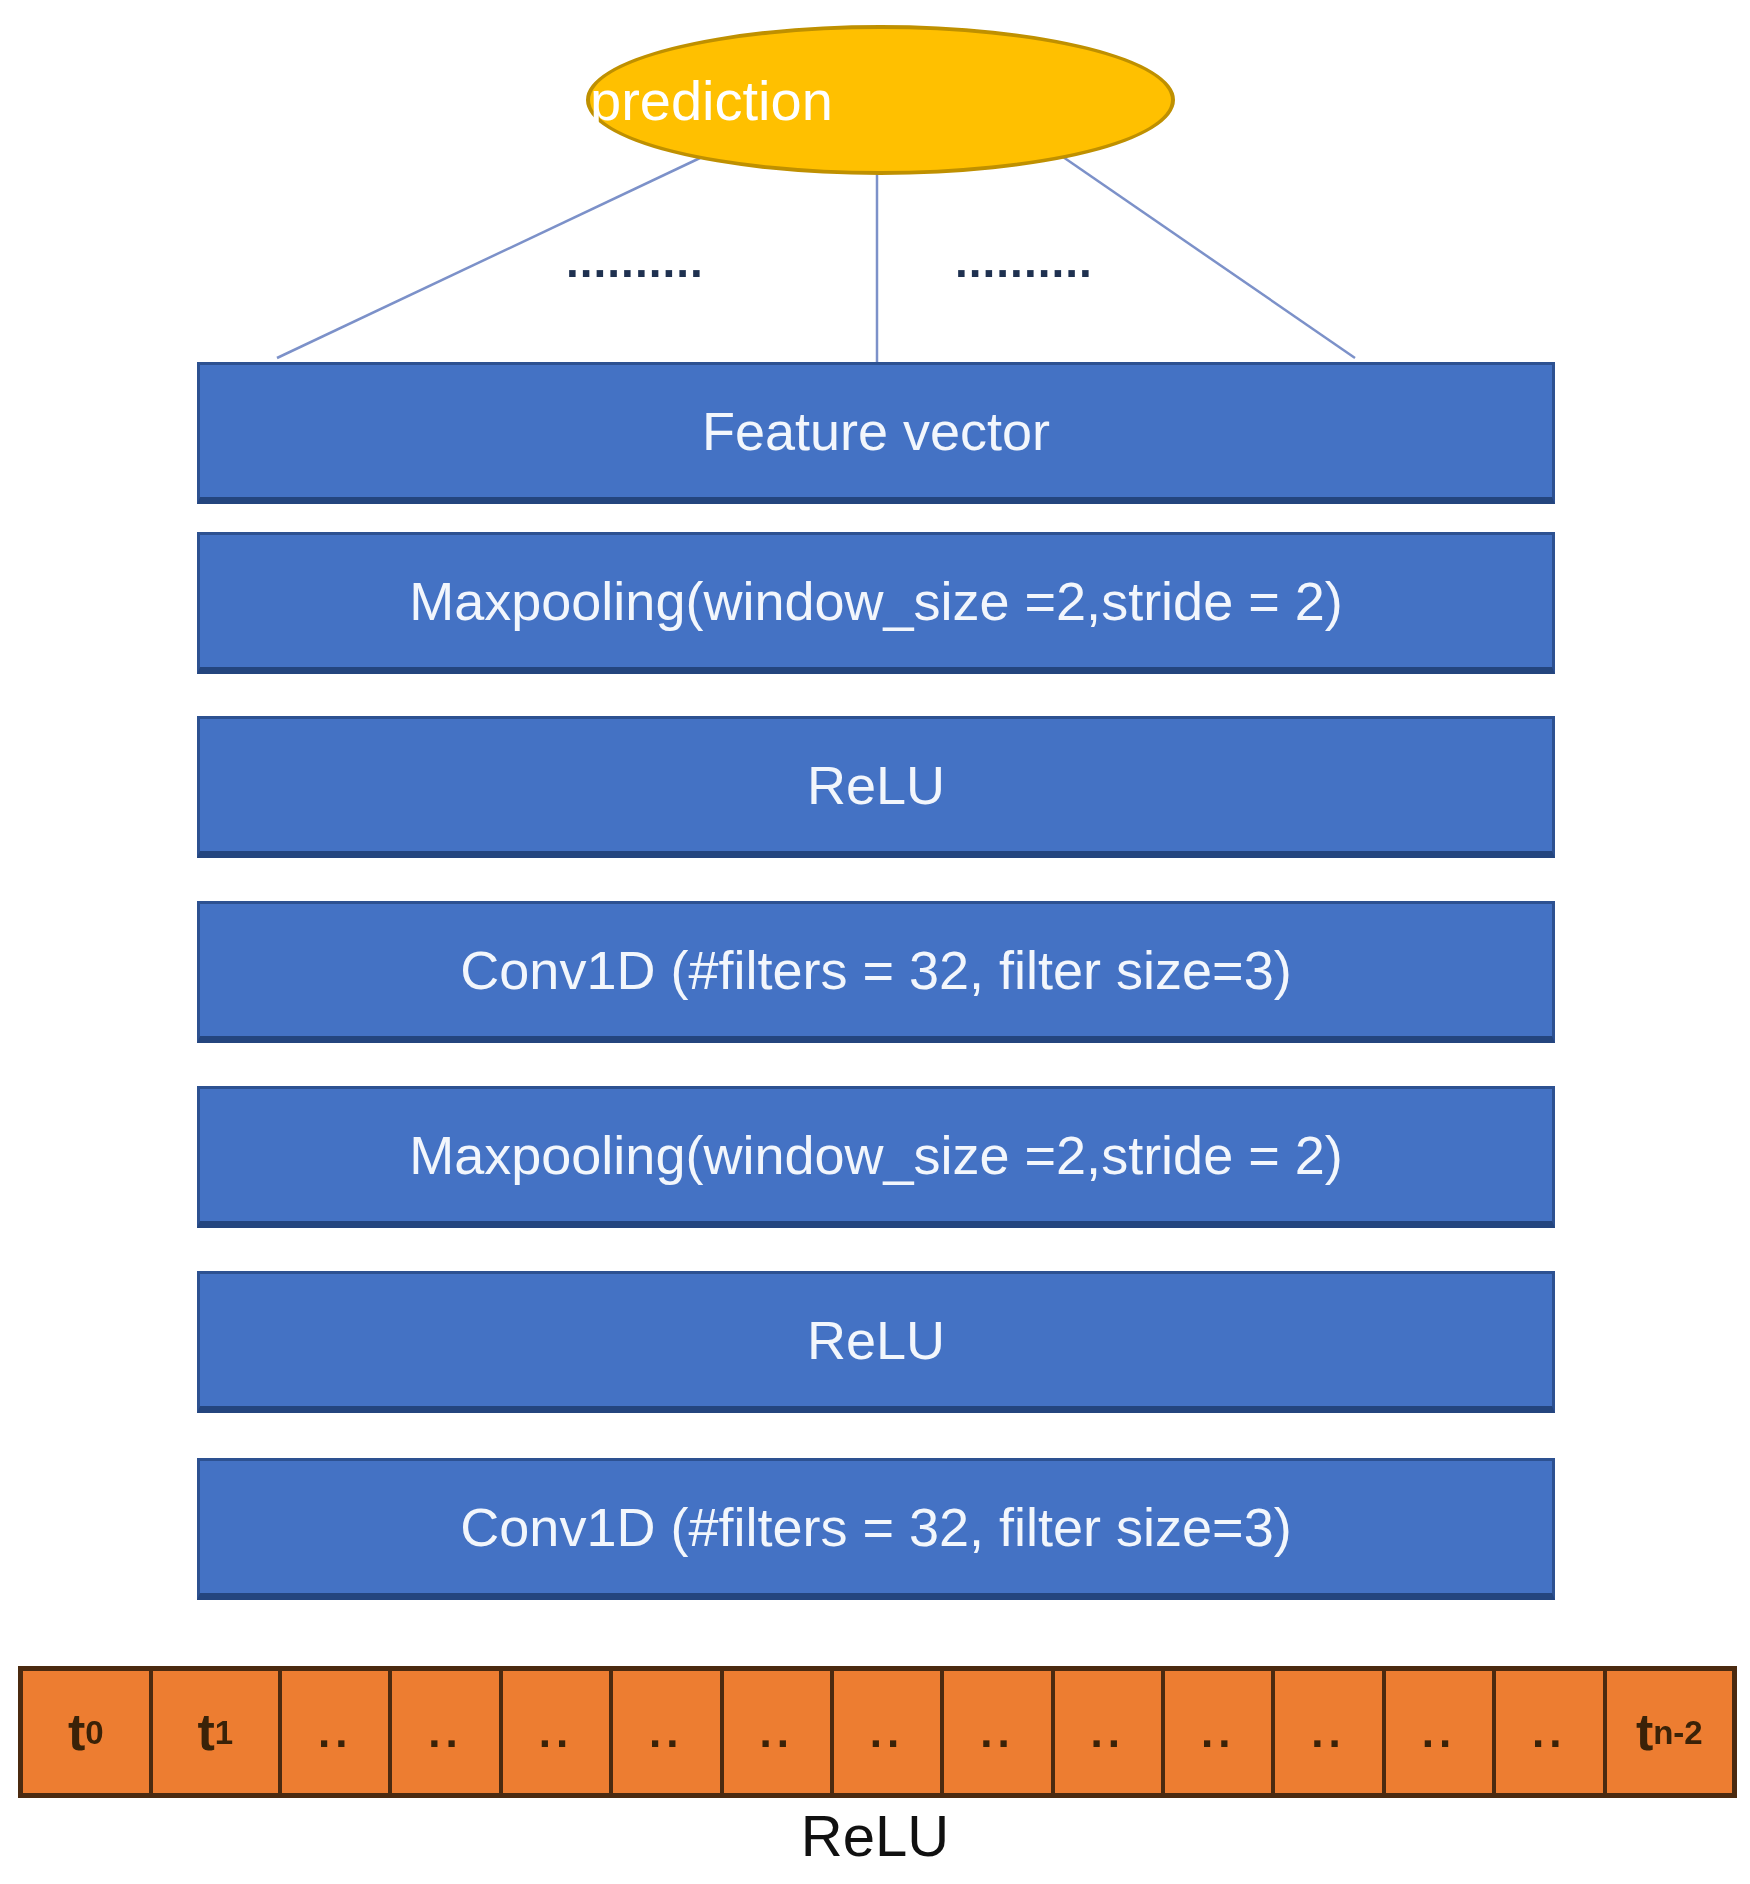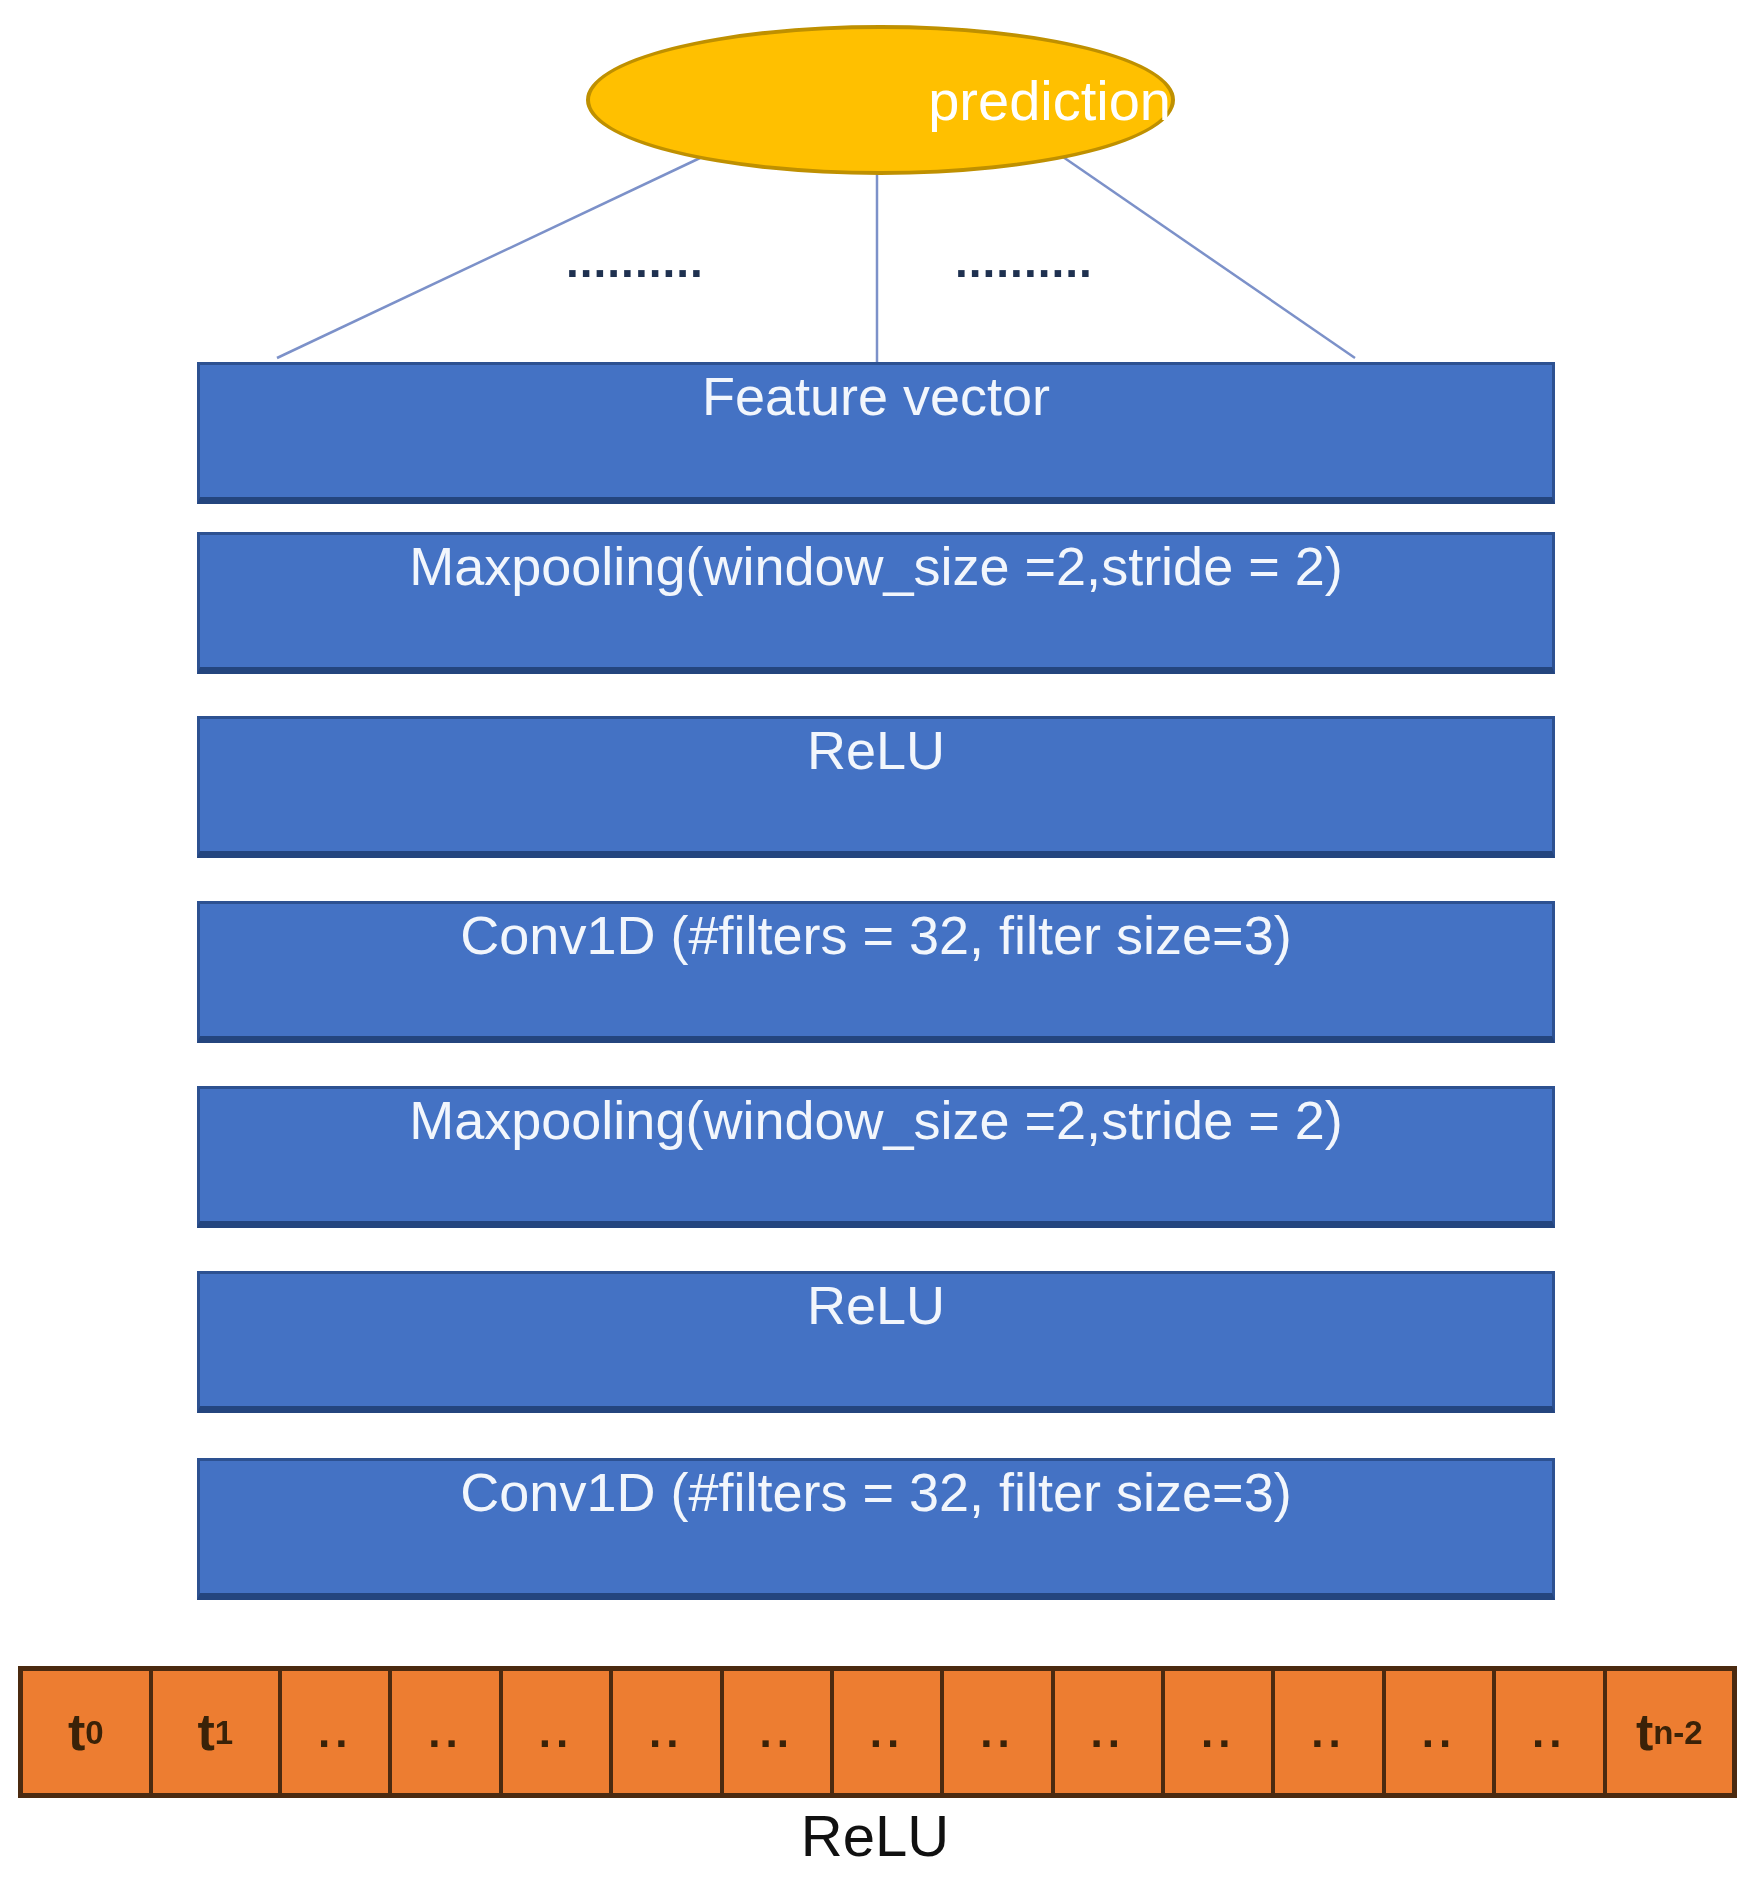--- a/index.html
+++ b/index.html
@@ -27,39 +27,39 @@
     font-family:"Liberation Sans", sans-serif;
     overflow:hidden;
   }
   .connector-layer{position:absolute;left:0;top:0;width:1750px;height:1884px;}
   .connector{stroke:var(--connector);stroke-width:2.5;}
   .prediction-node{
     position:absolute;left:586px;top:25px;width:589px;height:150px;
     background:var(--node-fill);
     border:4px solid var(--node-border);
     border-radius:50%;
-    display:flex;align-items:center;justify-content:flex-end;
+    display:flex;align-items:center;justify-content:flex-start;
     color:var(--node-text);
     font-size:56px;
   }
   .ellipsis{
     position:absolute;top:233px;height:56px;
     color:var(--dots);
     font-size:46px;font-weight:bold;letter-spacing:1px;
     line-height:56px;
     white-space:nowrap;
   }
   .ellipsis-left{left:566px;}
   .ellipsis-right{left:955px;}
   .layer-box{
     position:absolute;left:197px;width:1358px;height:142px;
     background:var(--layer-fill);
     border:3px solid var(--layer-border);
     border-bottom:7px solid var(--layer-border-bottom);
-    display:flex;align-items:flex-start;justify-content:center;
+    display:flex;align-items:center;justify-content:center;
     color:var(--layer-text);
     font-size:54px;
     white-space:nowrap;
   }
   .layer-0{top:362px;}
   .layer-1{top:532px;}
   .layer-2{top:716px;}
   .layer-3{top:901px;}
   .layer-4{top:1086px;}
   .layer-5{top:1271px;}

